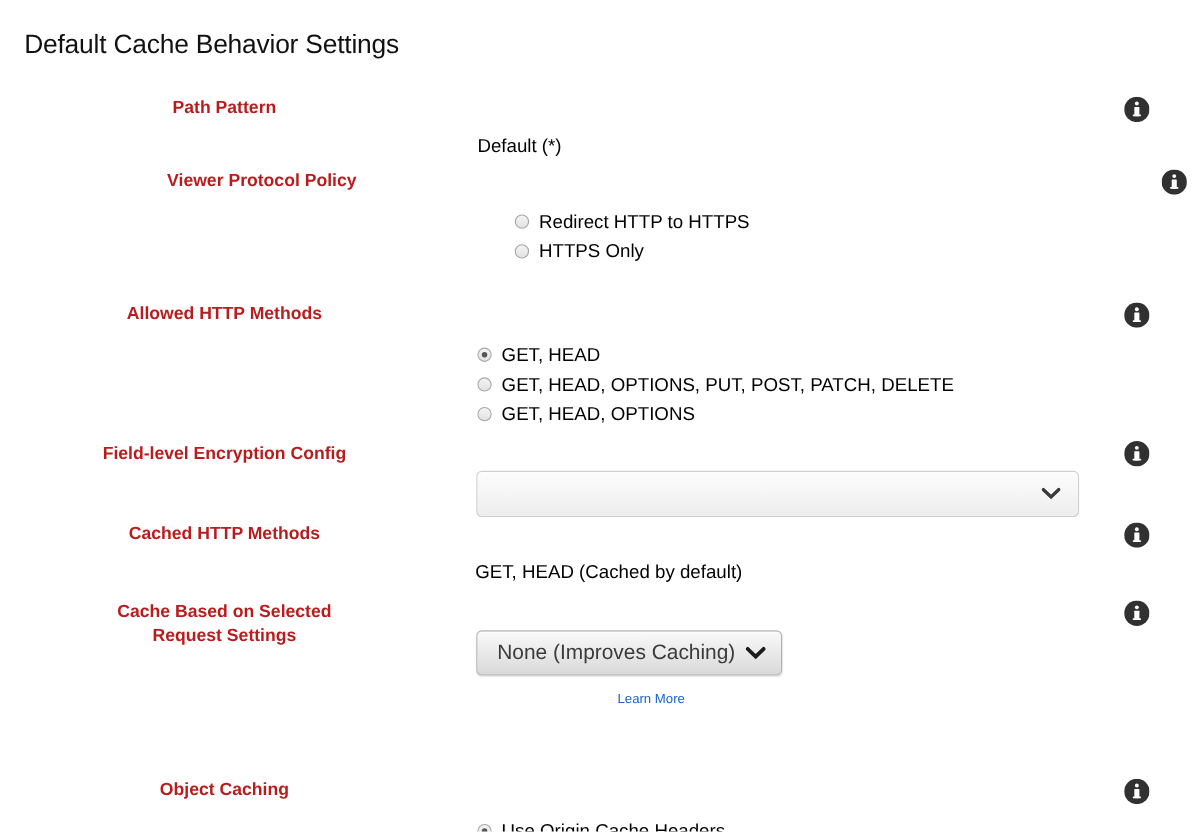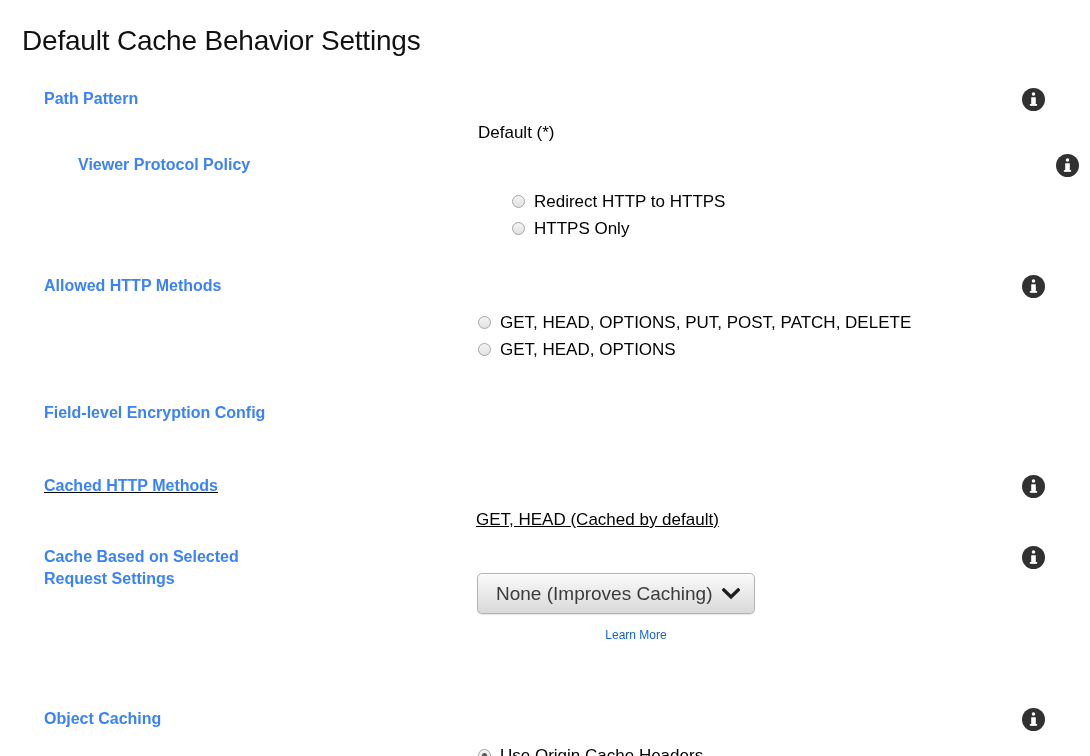--- a/index.html
+++ b/index.html
@@ -20,21 +20,21 @@
     position: relative;
     width: 1090px;
     height: 756px;
     box-sizing: border-box;
   }
 
   .page-title {
     position: absolute;
     left: 22px;
     top: 24px;
-    font-size: 28px;
+    font-size: 24px;
     font-weight: 400;
     color: #111;
     letter-spacing: -0.2px;
     line-height: 34px;
     white-space: nowrap;
   }
 
   
   .form {
     position: absolute;
@@ -46,28 +46,27 @@
   .row {
     position: relative;
     display: flex;
     align-items: flex-start;
     width: 1090px;
   }
 
   .row-label {
     width: 408px;
     flex: 0 0 408px;
-    text-align: left;
+    text-align: center;
     font-size: 16px;
     font-weight: bold;
-    color: #3b82f6;
+    color: #b91c1c;
     line-height: 22px;
     padding-top: 2px;
     box-sizing: border-box;
-    margin-left: 44px;
   }
 
   .row-label .lbl-line { display: block; white-space: nowrap; }
 
   .row-control {
     flex: 1 1 auto;
     padding-left: 26px;
     box-sizing: border-box;
     min-height: 22px;
     margin-top: 36px;
@@ -247,20 +246,24 @@
       </div>
     </div>
 
     <div class="row" style="height:104px; padding-top:17px;">
       <div class="row-label">
         <span class="lbl-line">Allowed HTTP Methods</span>
       </div>
       <div class="row-control">
         <div class="radio-group">
           <label class="radio-item">
+            <span class="radio-dot checked"></span>
+            <span class="radio-label">GET, HEAD</span>
+          </label>
+          <label class="radio-item">
             <span class="radio-dot"></span>
             <span class="radio-label">GET, HEAD, OPTIONS, PUT, POST, PATCH, DELETE</span>
           </label>
           <label class="radio-item">
             <span class="radio-dot"></span>
             <span class="radio-label">GET, HEAD, OPTIONS</span>
           </label>
         </div>
       </div>
       <div class="row-info">
@@ -268,21 +271,21 @@
           <svg width="23" height="23" viewBox="0 0 23 23" xmlns="http://www.w3.org/2000/svg">
             <circle cx="11.5" cy="11.5" r="11.5" fill="#313131"></circle>
             <circle cx="11.5" cy="6.1" r="1.75" fill="#ffffff"></circle>
             <rect x="9.2" y="9.2" width="4.6" height="8.4" rx="0.4" fill="#ffffff"></rect>
             <rect x="7.8" y="16.1" width="7.4" height="1.6" rx="0.4" fill="#ffffff"></rect>
           </svg>
         </span>
       </div>
     </div>
 
-    <div class="row" style="height:72px; padding-top:15px;flex-direction:column;">
+    <div class="row" style="height:72px; padding-top:15px;">
       <div class="row-label" style="padding-top:10px;">
         <span class="lbl-line">Field-level Encryption Config</span>
       </div>
       <div class="row-control" style="padding-left:25px;">
         <div class="combo-empty">
           <span class="combo-value"></span>
           <span class="chev">
             <svg class="chev-glyph" width="17" height="11" viewBox="0 0 17 11" xmlns="http://www.w3.org/2000/svg">
               <path d="M1.6 1.6 L8.5 8.2 L15.4 1.6" stroke="#3a3a3a" stroke-width="3.1" fill="none" stroke-linecap="square" stroke-linejoin="miter"></path>
             </svg>
@@ -294,21 +297,21 @@
           <svg width="23" height="23" viewBox="0 0 23 23" xmlns="http://www.w3.org/2000/svg">
             <circle cx="11.5" cy="11.5" r="11.5" fill="#313131"></circle>
             <circle cx="11.5" cy="6.1" r="1.75" fill="#ffffff"></circle>
             <rect x="9.2" y="9.2" width="4.6" height="8.4" rx="0.4" fill="#ffffff"></rect>
             <rect x="7.8" y="16.1" width="7.4" height="1.6" rx="0.4" fill="#ffffff"></rect>
           </svg>
         </span>
       </div>
     </div>
 
-    <div class="row" style="height:52px; padding-top:9px;text-decoration:underline;">
+    <div class="row" style="height:52px; padding-top:9px;">
       <div class="row-label">
         <span class="lbl-line">Cached HTTP Methods</span>
       </div>
       <div class="row-control" style="padding-left:24px;">
         <div class="value-text">GET, HEAD (Cached by default)</div>
       </div>
       <div class="row-info">
         <span class="info-icon">
           <svg width="23" height="23" viewBox="0 0 23 23" xmlns="http://www.w3.org/2000/svg">
             <circle cx="11.5" cy="11.5" r="11.5" fill="#313131"></circle>

